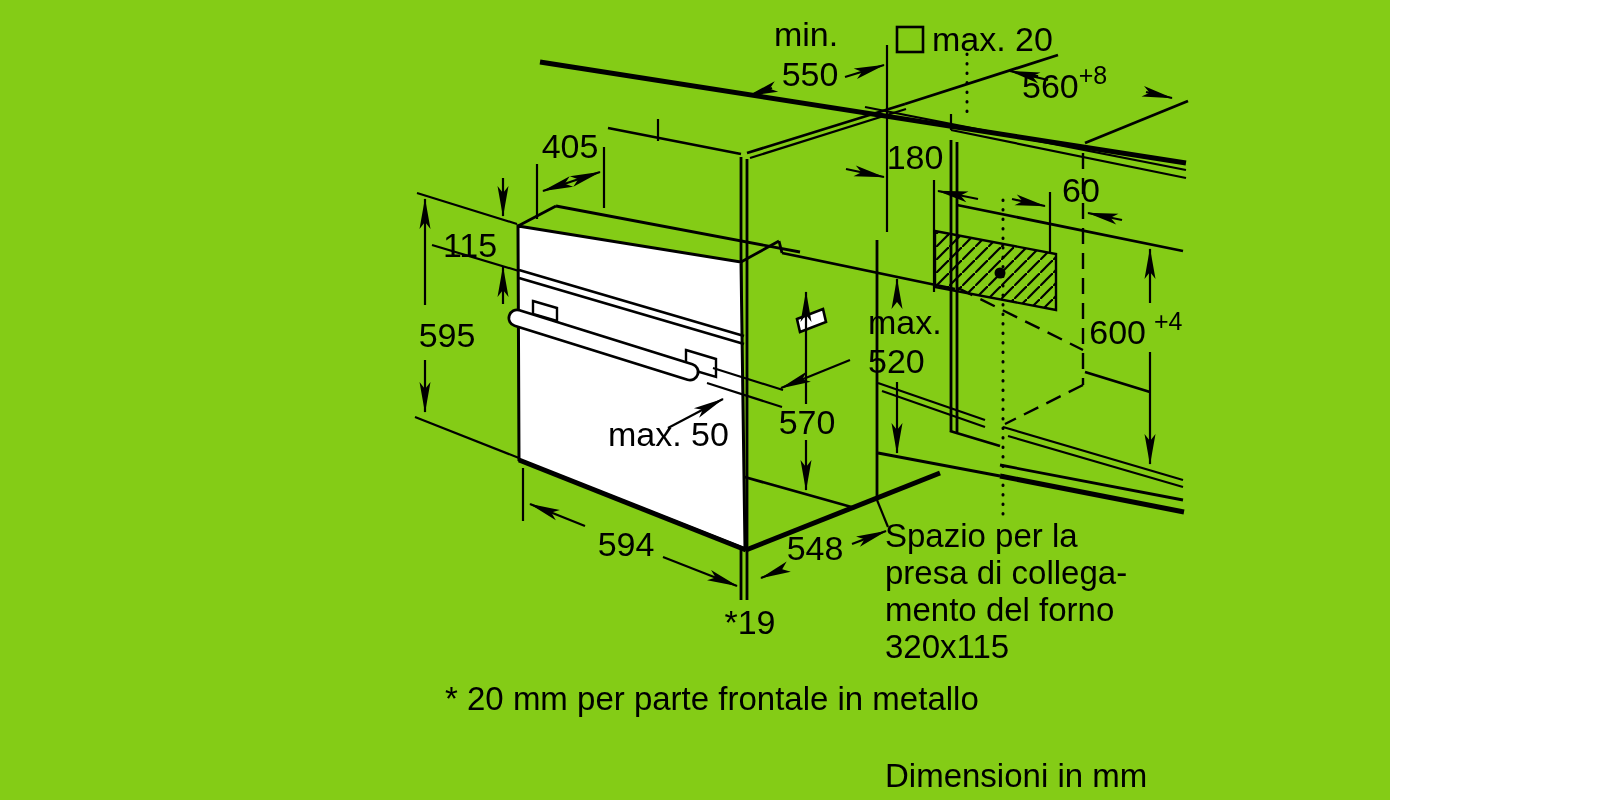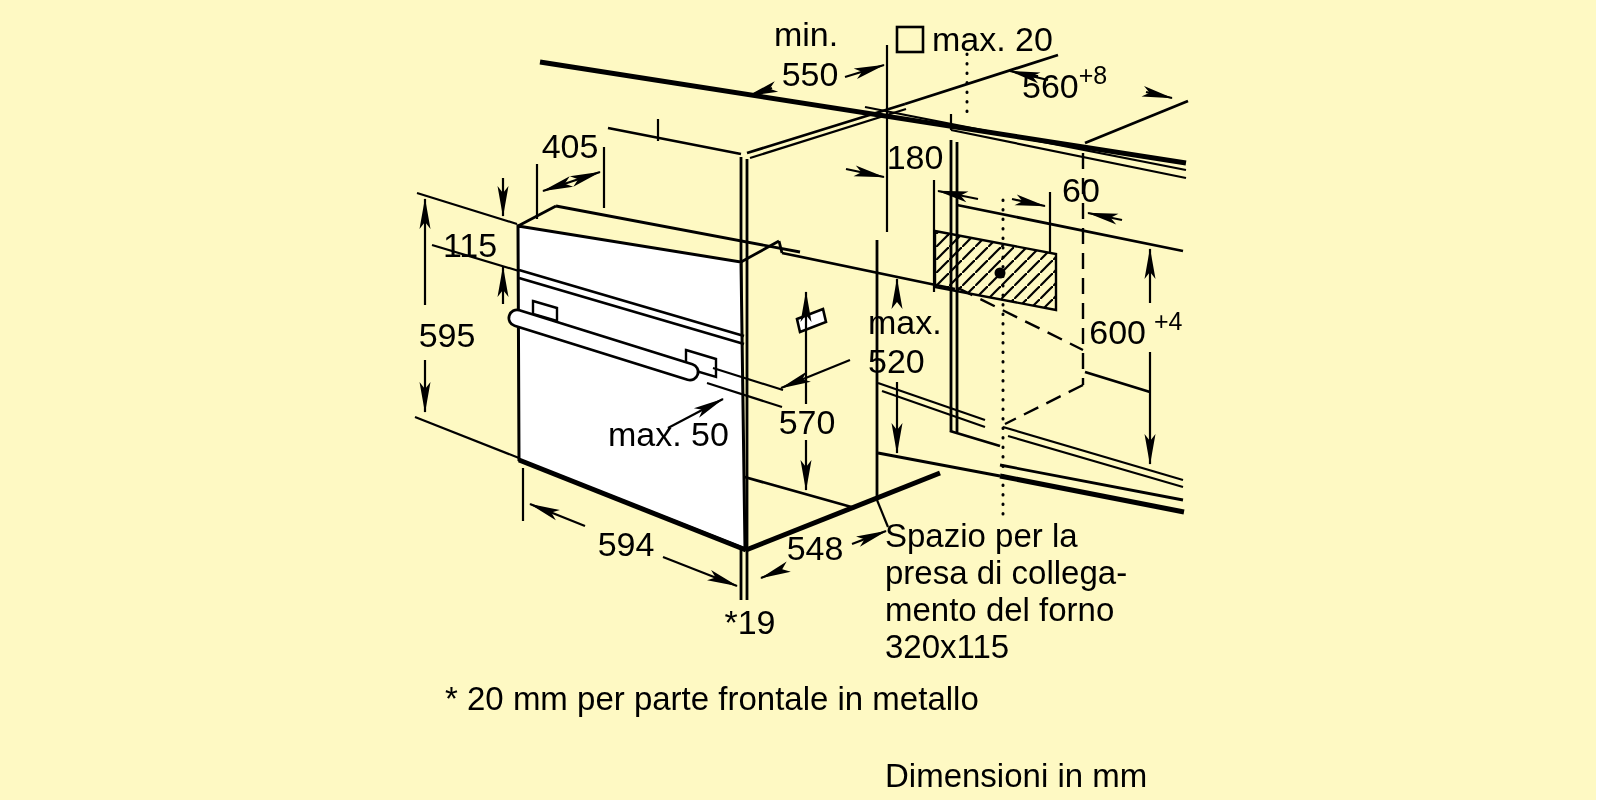--- a/index.html
+++ b/index.html
@@ -1,16 +1,16 @@
 <!DOCTYPE html>
 <html><head>
 <meta charset="utf-8">
 <style>
   html,body{margin:0;padding:0;background:#ffffff;}
-  .stage{position:relative;width:1596px;height:800px;background:#fef9c3;overflow:hidden;
+  .stage{position:relative;width:1390px;height:800px;background:#84cc16;overflow:hidden;
          font-family:"Liberation Sans", sans-serif;}
   svg{display:block}
   .ln   {stroke:#000;stroke-width:2.8;fill:none;stroke-linecap:butt;}
   .thick{stroke:#000;stroke-width:5;fill:none;}
   .thin {stroke:#000;stroke-width:2.2;fill:none;}
   .dim  {stroke:#000;stroke-width:2.2;fill:none;}
   .dash {stroke:#000;stroke-width:2.4;fill:none;stroke-dasharray:16 9;}
   .dots {stroke:#000;stroke-width:3;fill:none;stroke-dasharray:0.5 9;stroke-linecap:round;}
   .lbl  {font-family:"Liberation Sans", sans-serif;font-size:34px;fill:#000;}
   .lbl-sup{font-family:"Liberation Sans", sans-serif;font-size:25px;fill:#000;}

